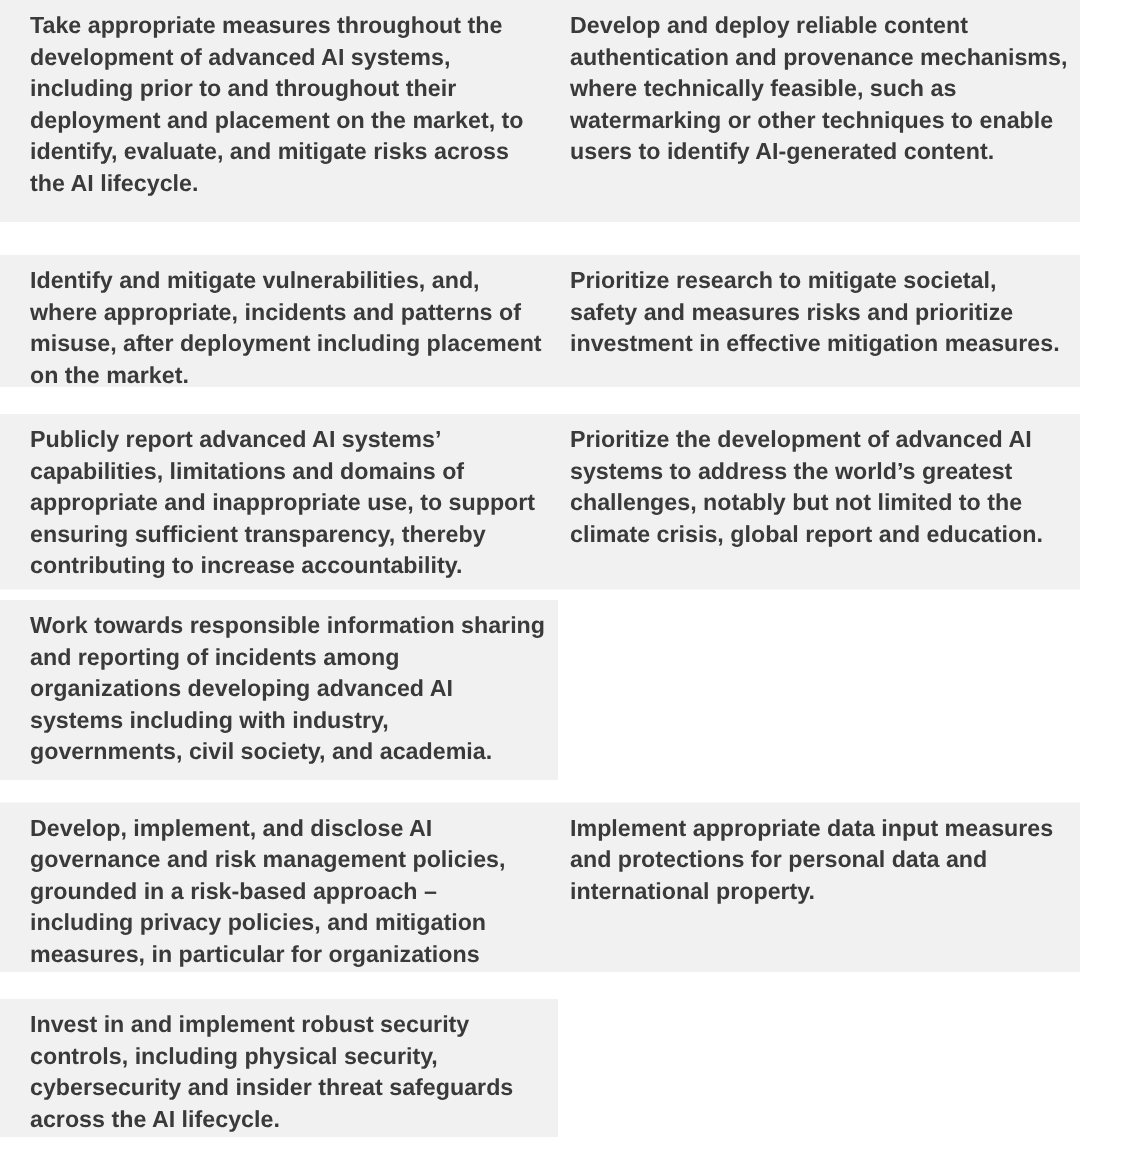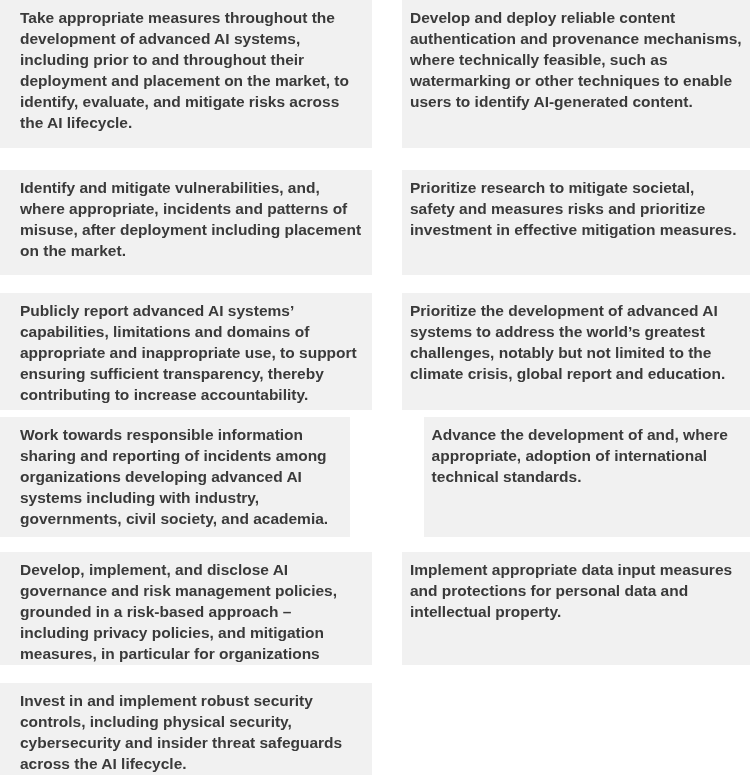--- a/index.html
+++ b/index.html
@@ -24,37 +24,36 @@
     display: flex;
     width: 750px;
   }
   .row-1 { margin-top: 0;    }
   .row-2 { margin-top: 22px; }
   .row-3 { margin-top: 18px; }
   .row-4 { margin-top: 7px; gap: 44px;  }
   .row-5 { margin-top: 15px; }
   .row-6 { margin-top: 18px; }
   .row-1 .cell { height: 148px; }
-  .row-2 .cell { height: 105px; }
+  .row-2 .cell { height: 88px; }
   .row-3 .cell { height: 117px; }
   .row-4 .cell { height: 120px; }
   .row-5 .cell { height: 113px; }
   .row-6 .cell { height: 92px;  }
   .cell {
     background: var(--cell-bg);
     color: var(--text-color);
     font-size: 15.5px;
     line-height: 21px;
     font-weight: bold;
     padding: 7px 8px 8px 8px;
     overflow: hidden;
   }
   .cell-left {
     width: 372px;
-    margin-right: 30px;
     padding-left: 20px;
   }
   .cell-right {
     width: 348px;
   }
   .cell-empty {
     background: transparent;
   }
 </style>
 </head>
@@ -72,26 +71,25 @@
     <div class="cell cell-right">Prioritize research to mitigate societal, safety and measures risks and prioritize investment in effective mitigation measures.</div>
   </div>
 
   <div class="row row-3">
     <div class="cell cell-left">Publicly report advanced AI systems’ capabilities, limitations and domains of appropriate and inappropriate use, to support ensuring sufficient transparency, thereby contributing to increase accountability.</div>
     <div class="cell cell-right">Prioritize the development of advanced AI systems to address the world’s greatest challenges, notably but not limited to the climate crisis, global report and education.</div>
   </div>
 
   <div class="row row-4">
     <div class="cell cell-left">Work towards responsible information sharing and reporting of incidents among organizations developing advanced AI systems including with industry, governments, civil society, and academia.</div>
-    <div class="cell cell-right">Advance the development of and, where appropriate, adoption of international technical standards.</div>
   </div>
 
   <div class="row row-5">
     <div class="cell cell-left">Develop, implement, and disclose AI governance and risk management policies, grounded in a risk-based approach – including privacy policies, and mitigation measures, in particular for organizations developing advanced AI systems.</div>
-    <div class="cell cell-right">Implement appropriate data input measures and protections for personal data and intellectual property.</div>
+    <div class="cell cell-right">Implement appropriate data input measures and protections for personal data and international property.</div>
   </div>
 
   <div class="row row-6">
     <div class="cell cell-left">Invest in and implement robust security controls, including physical security, cybersecurity and insider threat safeguards across the AI lifecycle.</div>
     <div class="cell cell-right cell-empty"></div>
   </div>
 
 </div>
 
 </body></html>

